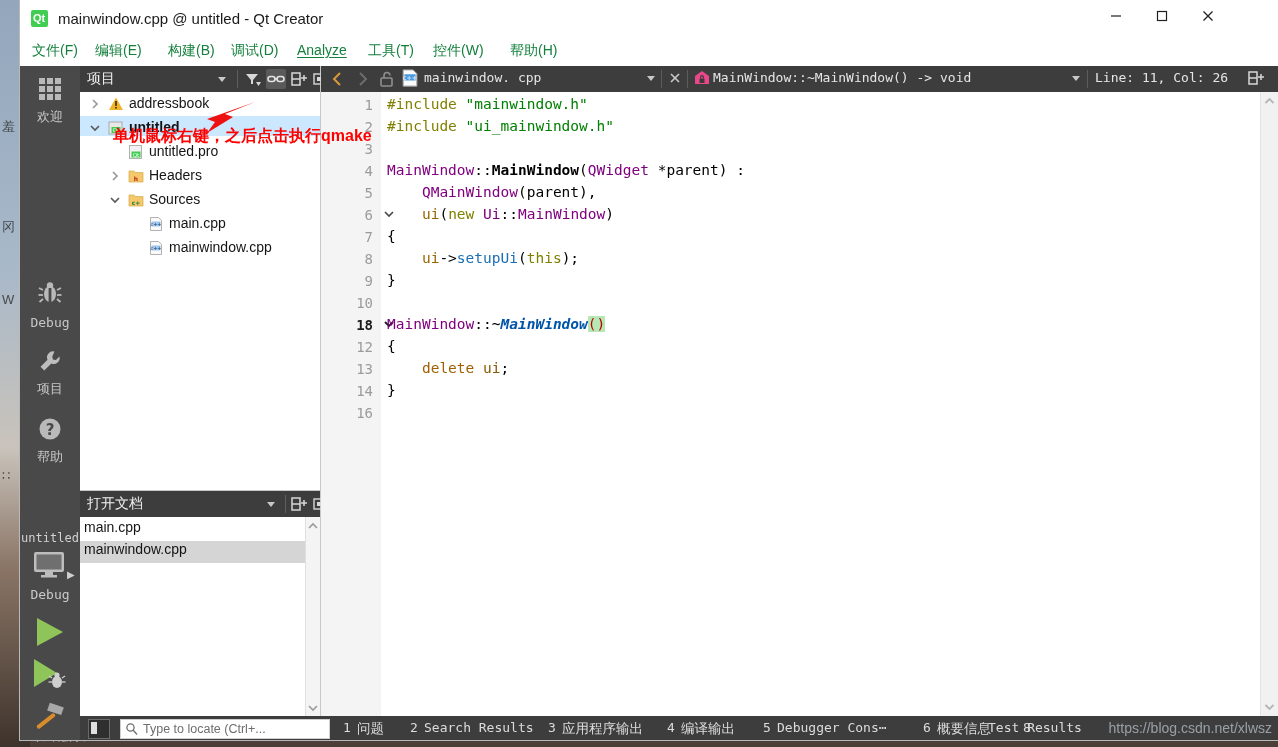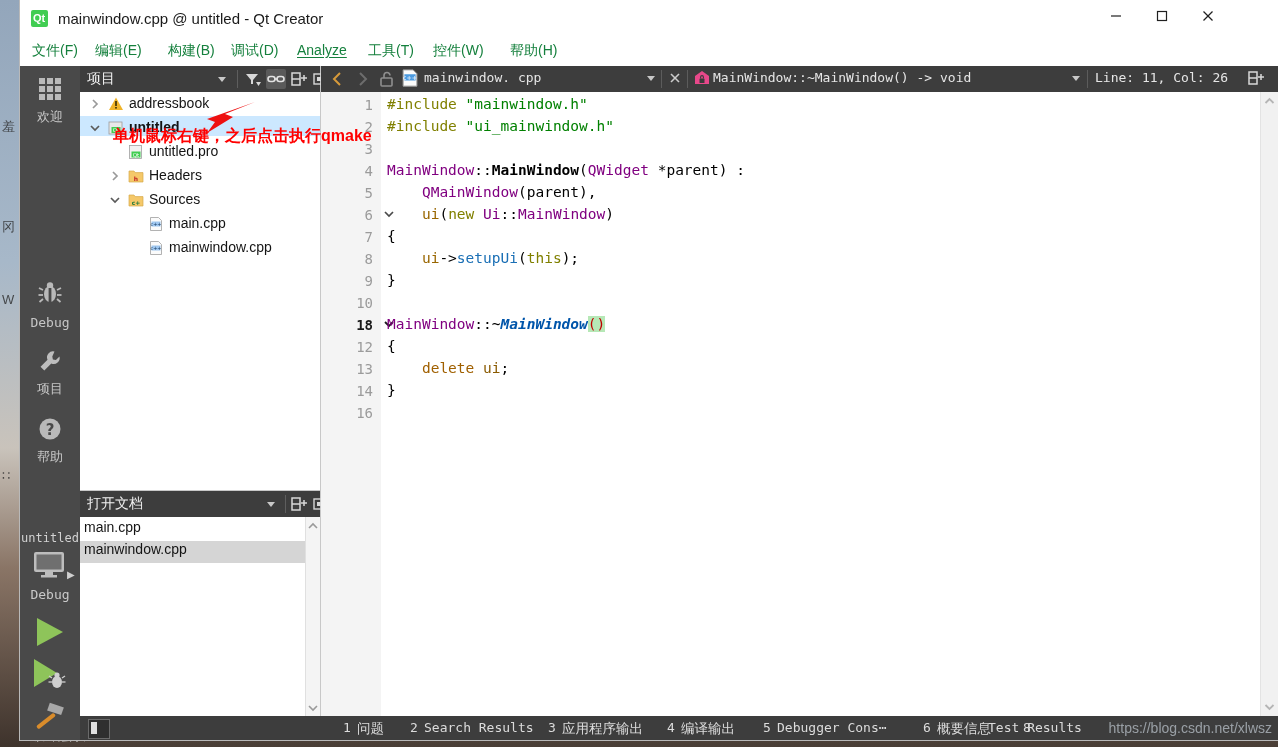--- a/index.html
+++ b/index.html
@@ -624,20 +624,27 @@
             </svg>
           <svg width="15" height="14" viewBox="0 0 14 14" style="position:absolute;bottom:2px;left:1px">
               <polyline points="3,5 7,9 11,5" fill="none" stroke="#b5b5b5" stroke-width="1.8"></polyline>
             </svg>
         </div>
       </div>
     </div>
 
     <div id="statusbar">
       <div id="sidebar-toggle"></div>
+      <div id="locator">
+        <svg width="14" height="14" viewBox="0 0 14 14" style="position:absolute;left:4px;top:2px">
+          <circle cx="5.5" cy="5.5" r="3.6" fill="none" stroke="#6e6e6e" stroke-width="1.3"></circle>
+          <line x1="8.3" y1="8.3" x2="12" y2="12.5" stroke="#6e6e6e" stroke-width="1.3"></line>
+        </svg>
+        <span id="locator-ph">Type to locate (Ctrl+...</span>
+      </div>
 
       <span class="outtab" style="left:263px">1</span>
       <span class="outtab cjk" style="left:277px">问题</span>
 
       <span class="outtab" style="left:330px">2</span>
       <span class="outtab" style="left:344px">Search Results</span>
 
       <span class="outtab" style="left:468px">3</span>
       <span class="outtab cjk" style="left:482px">应用程序输出</span>
 

